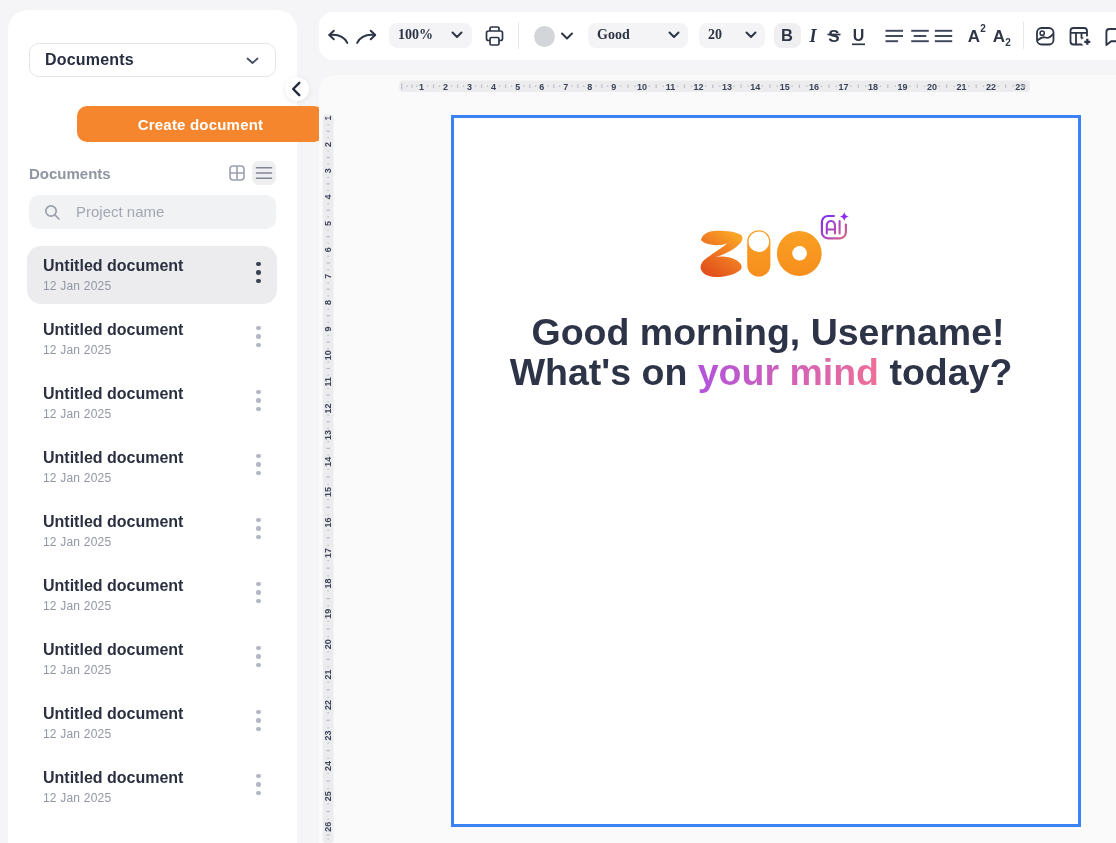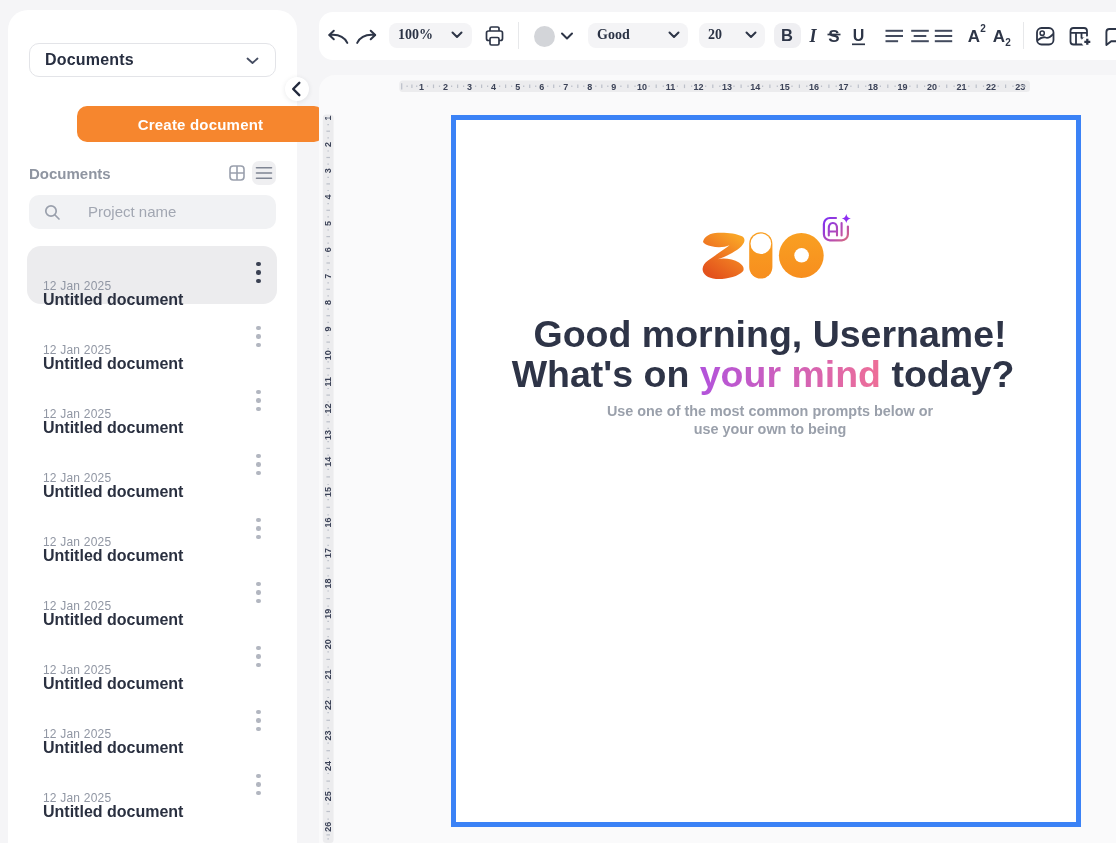--- a/index.html
+++ b/index.html
@@ -9,41 +9,41 @@
 
   
   #sidebar { left:8px; top:10px; width:289px; height:833px; background:#fff; border-radius:20px 20px 0 0; }
   #selectbox { left:29px; top:43px; width:247px; height:34px; border:1px solid #e3e4e8; border-radius:10px; background:#fff;
     display:flex; align-items:center; padding-left:15px; font-size:16px; font-weight:bold; color:#272e40; letter-spacing:.2px;}
   #createbtn { left:29px; top:106px; width:247px; height:36px; background:#f6862e; border-radius:10px; color:#fff;
     font-size:15px; font-weight:bold; display:flex; align-items:center; justify-content:center; letter-spacing:.2px;margin-left:48px;}
   #doclabel { left:29px; top:165px; font-size:15px; font-weight:600; color:#8f95a1; }
   #listbtn { left:252px; top:161px; width:24px; height:24px; background:#efeff1; border-radius:7px; }
   #search { left:29px; top:195px; width:247px; height:34px; background:#f1f2f4; border-radius:10px; }
-  #search span { position:absolute; left:47px; top:8px; font-size:15px; color:#a2a7b2;margin-left:12px; }
+  #search span { position:absolute; left:47px; top:8px; font-size:15px; color:#a2a7b2; }
   .item { left:27px; width:250px; height:58px; border-radius:14px; }
   .item.sel { background:#ececee; }
-  .item .t { position:absolute; left:16px; top:11px; font-size:16px; font-weight:bold; color:#2a3040;margin-top:34px; }
+  .item .t { position:absolute; left:16px; top:11px; font-size:16px; font-weight:bold; color:#2a3040; }
   .item .d { position:absolute; left:16px; top:33px; font-size:12px; color:#9096a3; letter-spacing:.2px; }
   .kebab { position:absolute; left:227px; top:15px; width:6px; height:28px; }
   .kebab i { position:absolute; left:2px; width:4.5px; height:4.5px; border-radius:50%; background:#b2b6c0; }
   .item.sel .kebab i { background:#3a4152; }
   .kebab i:nth-child(1){top:1px;} .kebab i:nth-child(2){top:9.5px;} .kebab i:nth-child(3){top:18px;}
 
   #collapse { left:285px; top:77px; width:24px; height:24px; background:#fff; border-radius:50%; box-shadow:0 1px 5px rgba(40,45,60,.10); }
 
   
   #toolbar { left:319px; top:12px; width:900px; height:47.5px; background:#fff; border-radius:14px; }
   .pill { position:absolute; background:#f4f4f6; border-radius:8px; height:25px; top:23px;font-family:Liberation Serif, serif; }
   .pill .txt { position:absolute; font-size:14px; font-weight:bold; color:#2b3345; top:4px; }
   .vsep { position:absolute; top:22px; width:1px; height:27px; background:#e7e8ea; }
 
   
   #editor { left:319px; top:75px; width:797px; height:768px; background:#fafafb; border-radius:16px 0 0 0; }
-  #canvas { position:absolute; left:132px; top:40px; width:630px; height:712px; background:#fff; border:5px solid #3b82f6; }
+  #canvas { position:absolute; left:132px; top:40px; width:630px; height:712px; background:#fff; border:3px solid #3b82f6; }
   #h1a { position:absolute; left:0; top:194px; width:628px; text-align:center; font-size:37.5px; font-weight:bold; color:#2e3447; letter-spacing:0px; line-height:40px;}
   .grad { background:linear-gradient(90deg,#b253db,#ee6f97); -webkit-background-clip:text; background-clip:text; color:transparent; }
   #sub { position:absolute; left:0; top:283px; width:628px; text-align:center; font-size:14.4px; font-weight:600; color:#9aa0ab; line-height:17.5px; }
 </style>
 </head>
 <body>
 
 <div id="sidebar" class="abs"></div>
 
 <div id="collapse" class="abs"></div>
@@ -182,21 +182,20 @@
 <path d="M699 238 C700 232.5 706 229 714 228.7 C723 228.4 732 229.3 738 232.3 C740.5 233.7 741 236 740 238.5 C737 245 725 251.5 713.5 255.3 C719.5 253.6 729 254.8 735 258.6 C739.5 261.6 740.5 264.8 739 267.3 C734 272.7 722 275.6 712 275 C703.5 274.2 698.3 270 698.6 264.8 C698.8 261.5 700.8 258.8 704 256.4 C712 250.8 720 245.6 725.5 241.3 C721 243.3 713.5 243.8 707.5 242.3 C703 241.2 700 239.8 699 238 Z" fill="url(#gz)"></path>
 <rect x="745.2" y="228.2" width="23.2" height="46.4" rx="11.6" fill="url(#gi)"></rect>
 <circle cx="756.85" cy="239.75" r="10.35" fill="#fff"></circle>
 <circle cx="797.3" cy="251.5" r="22.4" fill="url(#gi)"></circle>
 <circle cx="797.6" cy="251.3" r="7.3" fill="#fff"></circle>
 <path d="M832 214 H825.9 A6 6 0 0 0 819.9 220 V230.3 A6 6 0 0 0 825.9 236.3 H837.9 A6 6 0 0 0 843.9 230.3 V222.5" stroke="url(#gb)" stroke-width="2.2" stroke-linecap="round"></path>
 <path d="M824.8 231.5 V224.5 Q824.8 219 828.9 219 Q833 219 833 224.5 V231.5 M824.8 227.5 H833 M837.6 219 V231.5" stroke="url(#gb)" stroke-width="2.1" stroke-linecap="round"></path>
 <path d="M842.3 209.9 C842.9 212.7 844.15 213.95 846.9 214.5 C844.15 215.05 842.9 216.3 842.3 219.1 C841.7 216.3 840.45 215.05 837.7 214.5 C840.45 213.95 841.7 212.7 842.3 209.9 Z" fill="#8d2df2"></path>
 </svg>
     <div id="h1a">Good morning, Username!<br><span style="position:relative;left:-7px">What's on <span class="grad">your mind</span> today?</span></div>
-    <div id="sub">Use one of the most common prompts below or<br>use your own to being</div>
   </div>
 </div>
 
 <svg class="abs" style="left:0;top:0" width="1116" height="843" viewBox="0 0 1116 843" fill="none" pointer-events="none">
 <rect x="399.3" y="80.6" width="630.7" height="11.4" rx="3.5" fill="#ececee"></rect>
 <text x="421.5" y="89.6" font-size="9" font-weight="bold" fill="#3c4358" text-anchor="middle" font-family="Liberation Sans, sans-serif">1</text>
 <text x="445.5" y="89.6" font-size="9" font-weight="bold" fill="#3c4358" text-anchor="middle" font-family="Liberation Sans, sans-serif">2</text>
 <text x="469.6" y="89.6" font-size="9" font-weight="bold" fill="#3c4358" text-anchor="middle" font-family="Liberation Sans, sans-serif">3</text>
 <text x="493.6" y="89.6" font-size="9" font-weight="bold" fill="#3c4358" text-anchor="middle" font-family="Liberation Sans, sans-serif">4</text>
 <text x="517.7" y="89.6" font-size="9" font-weight="bold" fill="#3c4358" text-anchor="middle" font-family="Liberation Sans, sans-serif">5</text>

